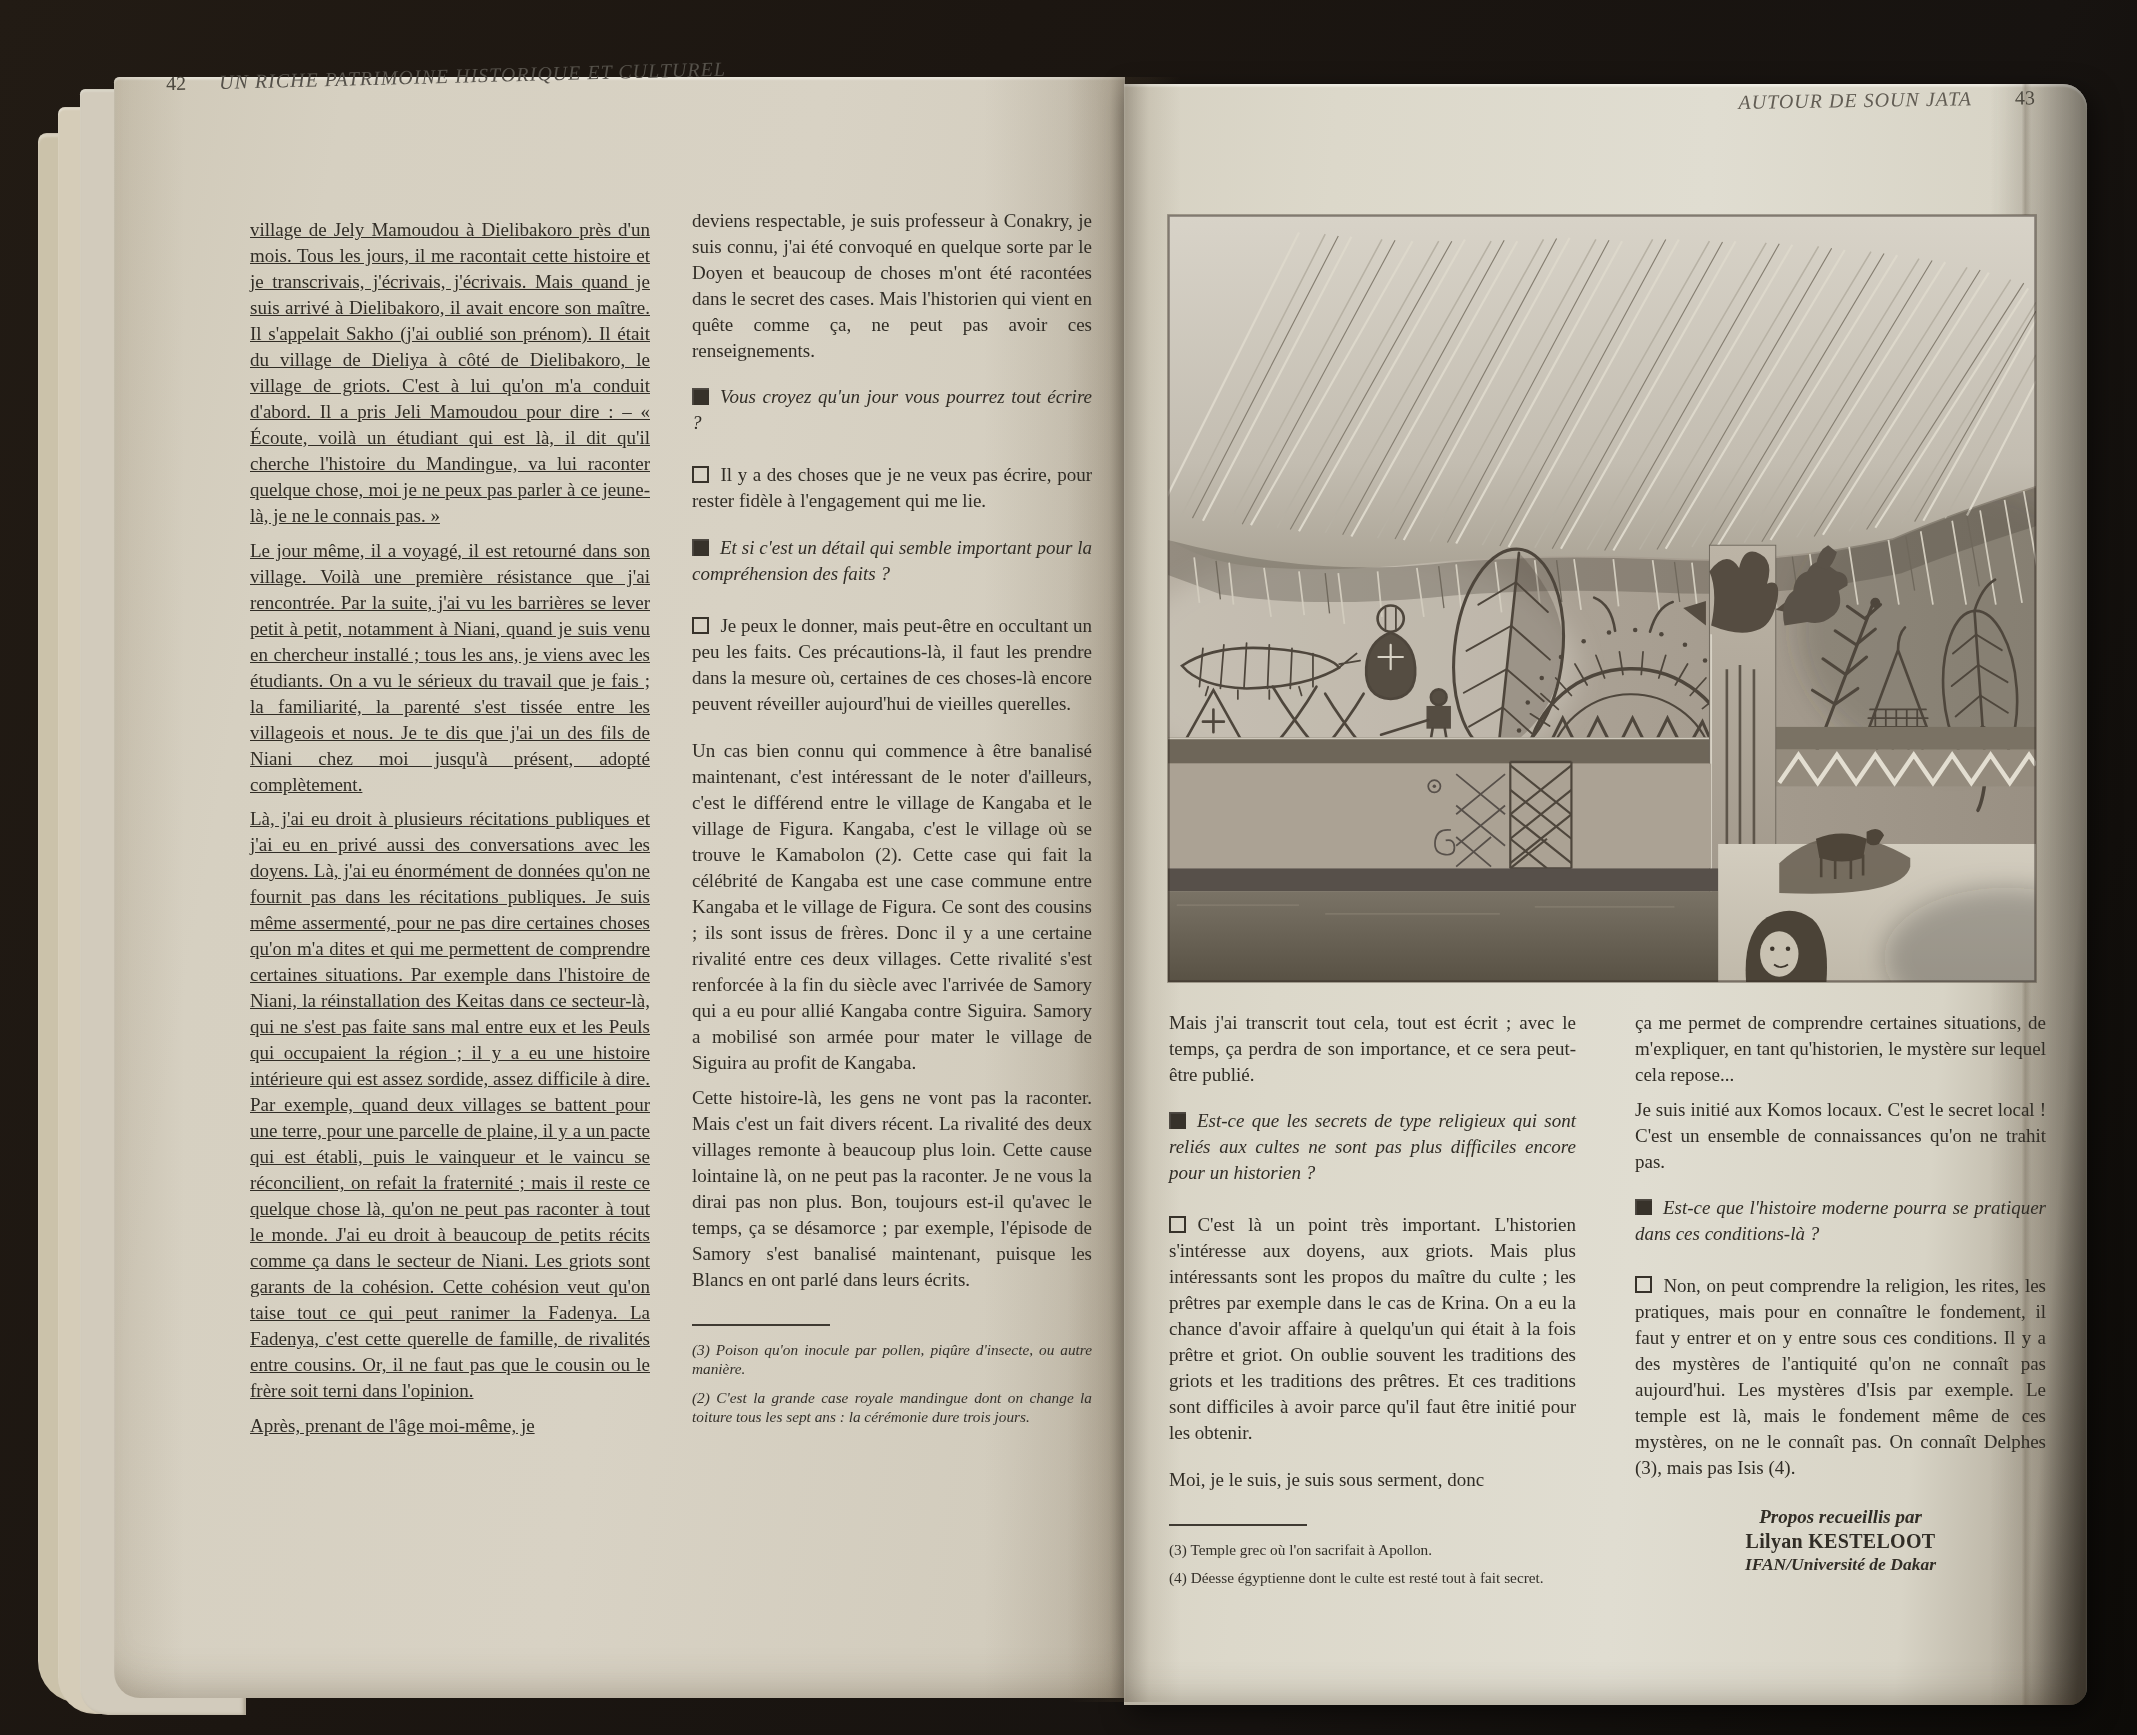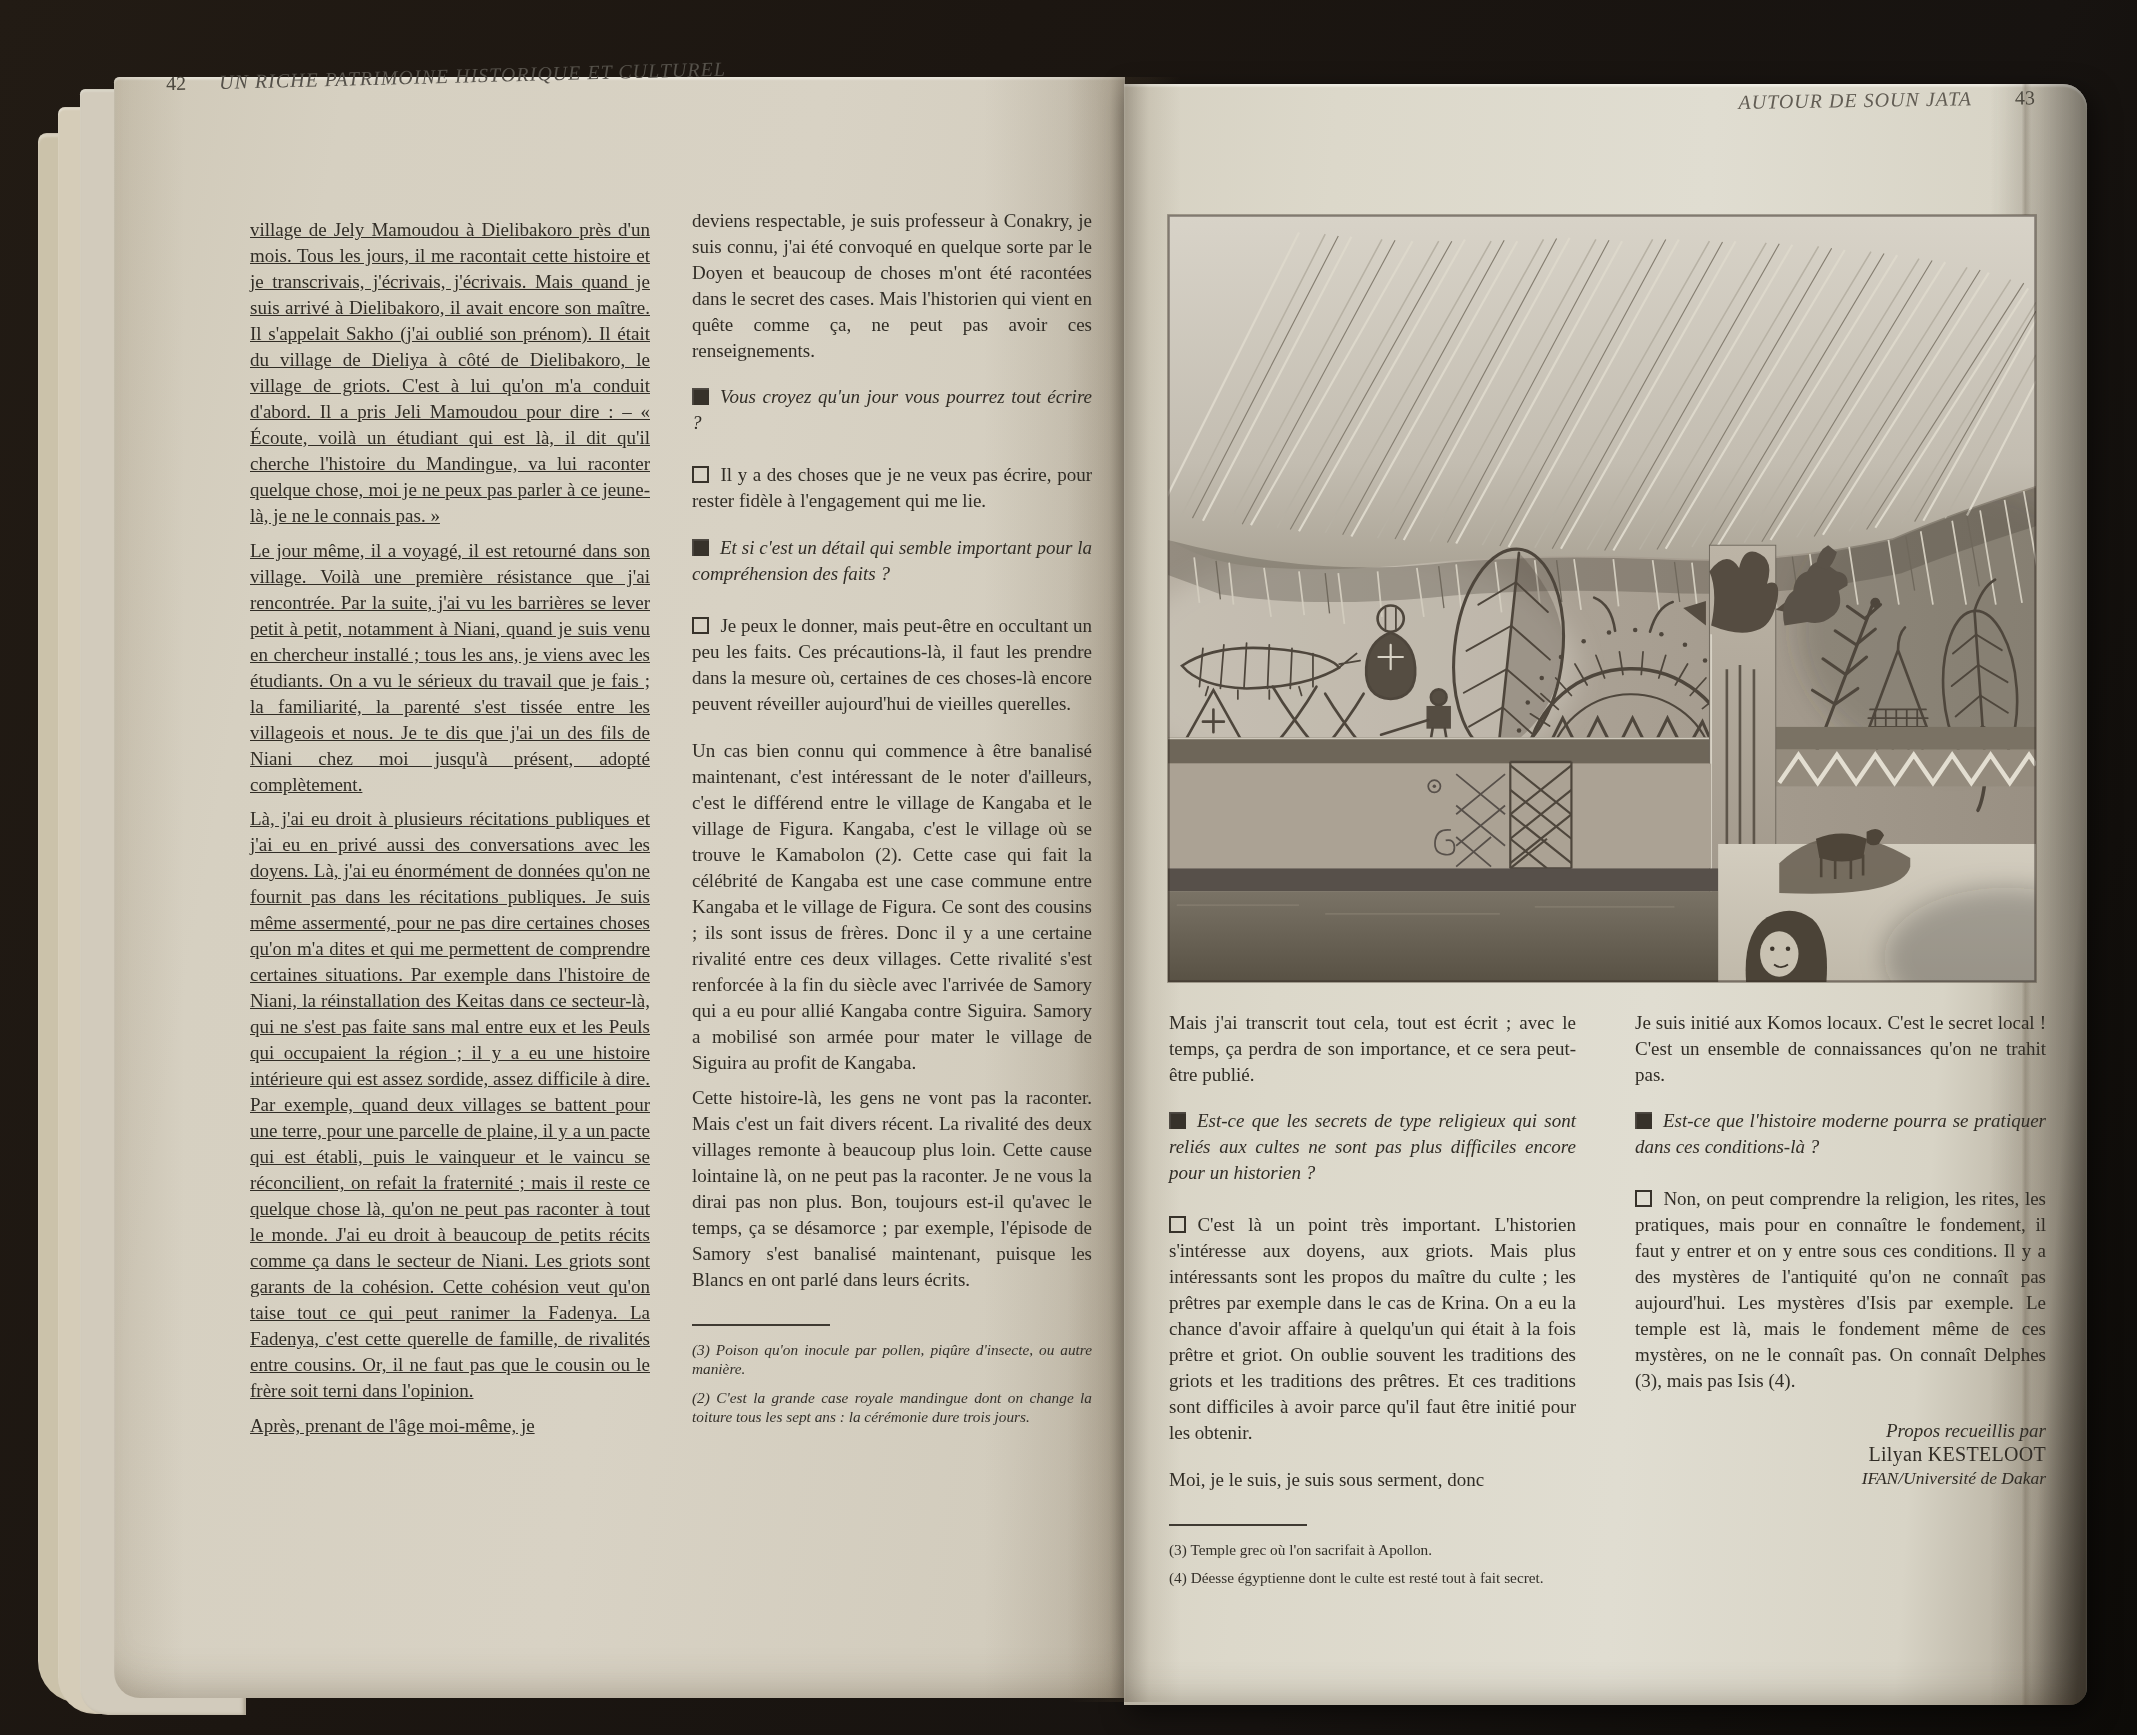--- a/index.html
+++ b/index.html
@@ -53,21 +53,21 @@
   #p43c2{left:1635px;top:1010px;width:411px;}
   .col p{margin:0 0 8.7px;}
   p.q{font-style:italic;margin:20px 0 26px;}
   p.a{margin:5px 0 21px;}
   .marker{display:inline-block;width:16.6px;height:16.6px;margin-right:11.4px;vertical-align:-1.7px;}
   .marker.filled{background:#37322a;box-shadow:inset 1.7px 1.7px 0 rgba(255,255,255,.12);}
   .marker.open{width:13px;height:13px;border:2.2px solid #37322a;background:transparent;}
   .fnrule{width:138px;border-top:2.2px solid #3f3a32;margin:31px 0 14px;}
   .fn{font-size:15.3px;line-height:19.7px;margin:0 0 8.7px;text-align:justify;color:#34302a;}
   .fn.it{font-style:italic;}
-  .signature{margin-top:24.5px;text-align:right;color:#312d26;}
+  .signature{margin-top:24.5px;text-align:center;color:#312d26;font-weight:bold;}
   .sig1{font-style:italic;font-size:19px;line-height:23.6px;}
   .sig2{font-size:20px;line-height:24.5px;letter-spacing:0.3px;}
   .sig3{font-style:italic;font-size:17.5px;line-height:23px;}
   
   figure.photo{position:absolute;left:1168px;top:215px;width:868px;height:767px;margin:0;
     box-shadow:0 0 0 0.9px rgba(70,60,48,.45), inset 0 0 26px rgba(40,32,24,.2);}
   figure.photo svg{display:block;width:100%;height:100%;}
 </style>
 </head>
 <body>
@@ -286,20 +286,21 @@
     <p class="para">Mais j'ai transcrit tout cela, tout est écrit ; avec le temps, ça perdra de son importance, et ce sera peut-être publié.</p>
     <p class="q"><span class="marker filled"></span><span>Est-ce que les secrets de type religieux qui sont reliés aux cultes ne sont pas plus difficiles encore pour un historien ?</span></p>
     <p class="a"><span class="marker open"></span><span>C'est là un point très important. L'historien s'intéresse aux doyens, aux griots. Mais plus intéressants sont les propos du maître du culte ; les prêtres par exemple dans le cas de Krina. On a eu la chance d'avoir affaire à quelqu'un qui était à la fois prêtre et griot. On oublie souvent les traditions des griots et les traditions des prêtres. Et ces traditions sont difficiles à avoir parce qu'il faut être initié pour les obtenir.</span></p>
     <p class="para">Moi, je le suis, je suis sous serment, donc</p>
     <div class="fnrule"></div>
     <p class="fn">(3) Temple grec où l'on sacrifait à Apollon.</p>
     <p class="fn">(4) Déesse égyptienne dont le culte est resté tout à fait secret.</p>
   </div>
 
   <div class="col" id="p43c2">
+    <p class="para">ça me permet de comprendre certaines situations, de m'expliquer, en tant qu'historien, le mystère sur lequel cela repose...</p>
     <p class="para">Je suis initié aux Komos locaux. C'est le secret local ! C'est un ensemble de connaissances qu'on ne trahit pas.</p>
     <p class="q"><span class="marker filled"></span><span>Est-ce que l'histoire moderne pourra se pratiquer dans ces conditions-là ?</span></p>
     <p class="a"><span class="marker open"></span><span>Non, on peut comprendre la religion, les rites, les pratiques, mais pour en connaître le fondement, il faut y entrer et on y entre sous ces conditions. Il y a des mystères de l'antiquité qu'on ne connaît pas aujourd'hui. Les mystères d'Isis par exemple. Le temple est là, mais le fondement même de ces mystères, on ne le connaît pas. On connaît Delphes (3), mais pas Isis (4).</span></p>
     <div class="signature">
       <div class="sig1">Propos recueillis par</div>
       <div class="sig2">Lilyan KESTELOOT</div>
       <div class="sig3">IFAN/Université de Dakar</div>
     </div>
   </div>
 

